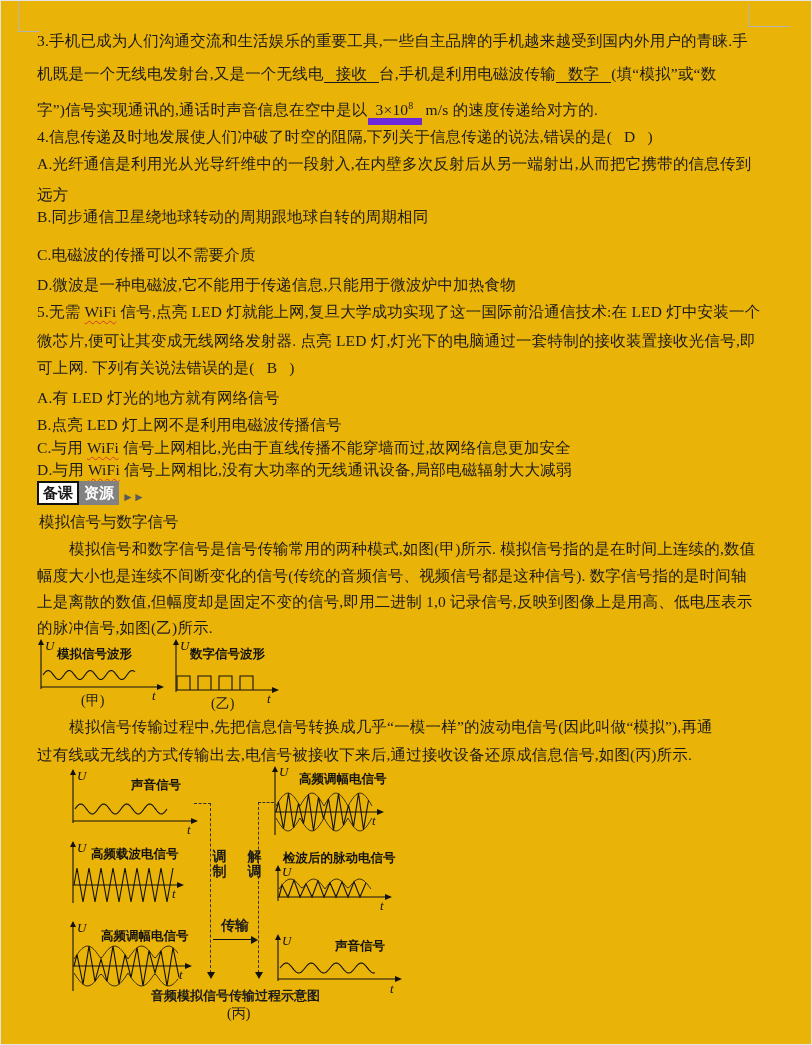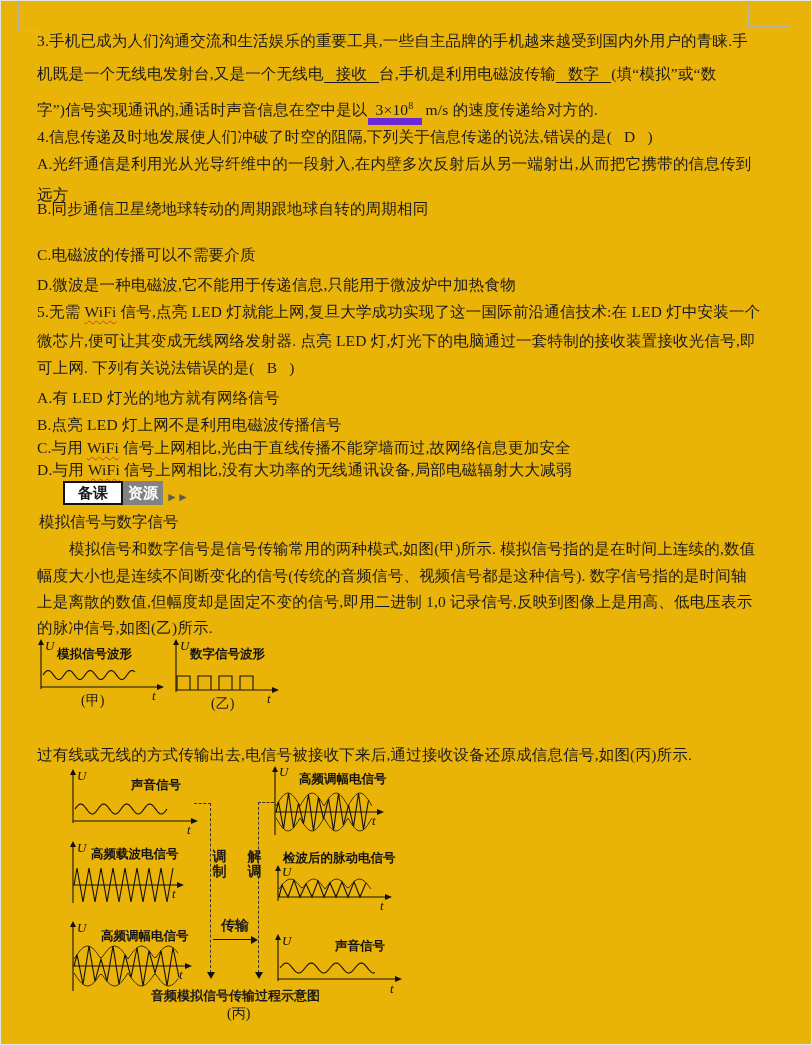--- a/index.html
+++ b/index.html
@@ -8,21 +8,21 @@
   .ln{position:absolute;left:36px;white-space:nowrap;font-size:15.5px;line-height:20px;letter-spacing:.2px;}
   .blank{border-bottom:1px solid #1a1a1a;padding:0 12px;}
   .blank-sm{border-bottom:7px solid #6d28d9;padding:0 8px;}
   sup{font-size:10px;}
   .wavy{margin:0 4px;text-decoration:underline wavy #cf3a30 1px;text-underline-offset:3px;}
   .ans{padding:0 12px;font-family:"Liberation Serif",serif;}
   .corner{position:absolute;border-left:1px solid #b4b4b4;border-bottom:1px solid #b4b4b4;}
   
   .badge{position:absolute;left:36px;top:480px;display:flex;align-items:stretch;height:24px;}
   .badge .bl{border:2px solid #111;background:#fff;font:bold 15px "Liberation Sans",sans-serif;
-             padding:1px 13px;display:flex;align-items:center;margin-left:26px;}
+             padding:1px 4px;display:flex;align-items:center;}
   .badge .br{background:#828282;color:#fff;font:bold 15px "Liberation Sans",sans-serif;
              padding:1px 5px;display:flex;align-items:center;text-align:right;}
   .badge .arr{color:#5a5a5a;font-size:12px;align-self:flex-end;margin-left:3px;letter-spacing:-1px;}
   .h-title{position:absolute;left:38px;top:511px;font-size:15.5px;white-space:nowrap;}
   
   .plot{position:absolute;}
   .cap{position:absolute;font-size:14px;white-space:nowrap;}
   .figlbl{font:bold 12.5px "Liberation Sans",sans-serif;fill:#111;}
   .axt{font:italic 13px "Liberation Serif",serif;fill:#111;}
   .ax{stroke:#111;stroke-width:1.1;}
@@ -55,21 +55,21 @@
   </div>
   <div class="ln" style="top:95px">
     <span>字”)信号实现通讯的,通话时声音信息在空中是以</span><span class="blank-sm"><span>3×10</span><sup>8</sup></span>&nbsp;<span>m/s</span>&nbsp;<span>的速度传递给对方的.</span>
   </div>
 
   <div class="ln" style="top:126px">
     <span>4.信息传递及时地发展使人们冲破了时空的阻隔,下列关于信息传递的说法,错误的是(</span><span class="ans">D</span><span>)</span>
   </div>
   <div class="ln" style="top:153px">A.光纤通信是利用光从光导纤维中的一段射入,在内壁多次反射后从另一端射出,从而把它携带的信息传到</div>
   <div class="ln" style="top:184px">远方</div>
-  <div class="ln" style="top:198px">B.同步通信卫星绕地球转动的周期跟地球自转的周期相同</div>
+  <div class="ln" style="top:206px">B.同步通信卫星绕地球转动的周期跟地球自转的周期相同</div>
   <div class="ln" style="top:244px">C.电磁波的传播可以不需要介质</div>
   <div class="ln" style="top:274px">D.微波是一种电磁波,它不能用于传递信息,只能用于微波炉中加热食物</div>
 
   <div class="ln" style="top:301px">
     <span>5.无需</span><span class="wavy">WiFi</span><span>信号,点亮 LED 灯就能上网,复旦大学成功实现了这一国际前沿通信技术:在 LED 灯中安装一个</span>
   </div>
   <div class="ln" style="top:330px">微芯片,便可让其变成无线网络发射器. 点亮 LED 灯,灯光下的电脑通过一套特制的接收装置接收光信号,即</div>
   <div class="ln" style="top:357px">
     <span>可上网. 下列有关说法错误的是(</span><span class="ans">B</span><span>)</span>
   </div>
@@ -111,20 +111,21 @@
     <polygon class="ah" points="7,8 10,2 13,8"></polygon>
     <text class="axt" x="14" y="13">U</text>
     <text class="figlbl" x="24" y="21">数字信号波形</text>
     <path class="wv" d="M11,53L11,39L24,39L24,53M32,53L32,39L45,39L45,53M53,53L53,39L66,39L66,53M74,53L74,39L87,39L87,53"></path>
     <line class="ax" x1="10" y1="53" x2="108" y2="53"></line>
     <polygon class="ah" points="106,50 113,53 106,56"></polygon>
     <text class="axt" x="101" y="66">t</text>
   </svg>
   <div class="cap" style="left:210px;top:694px">(乙)</div>
 
+  <div class="ln" style="top:716px;left:68px">模拟信号传输过程中,先把信息信号转换成几乎“一模一样”的波动电信号(因此叫做“模拟”),再通</div>
   <div class="ln" style="top:744px">过有线或无线的方式传输出去,电信号被接收下来后,通过接收设备还原成信息信号,如图(丙)所示.</div>
 
   <svg class="plot" style="left:60px;top:766px" width="150" height="72" viewBox="0 0 150 72">
     <line class="ax" x1="12" y1="5" x2="12" y2="56"></line>
     <polygon class="ah" points="9,8 12,2 15,8"></polygon>
     <text class="axt" x="16" y="13">U</text>
     <text class="figlbl" x="70" y="22">声音信号</text>
     <path class="wv" d="M14,42L14,42.00L15,40.65L16,39.40L17,38.35L18,37.56L19,37.10L20,37.01L21,37.29L22,37.92L23,38.84L24,40.01L25,41.32L26,42.68L27,43.99L28,45.16L29,46.08L30,46.71L31,46.99L32,46.90L33,46.44L34,45.65L35,44.60L36,43.35L37,42.00L38,40.65L39,39.40L40,38.35L41,37.56L42,37.10L43,37.01L44,37.29L45,37.92L46,38.84L47,40.01L48,41.32L49,42.68L50,43.99L51,45.16L52,46.08L53,46.71L54,46.99L55,46.90L56,46.44L57,45.65L58,44.60L59,43.35L60,42.00L61,40.65L62,39.40L63,38.35L64,37.56L65,37.10L66,37.01L67,37.29L68,37.92L69,38.84L70,40.01L71,41.32L72,42.68L73,43.99L74,45.16L75,46.08L76,46.71L77,46.99L78,46.90L79,46.44L80,45.65L81,44.60L82,43.35L83,42.00L84,40.65L85,39.40L86,38.35L87,37.56L88,37.10L89,37.01L90,37.29L91,37.92L92,38.84L93,40.01L94,41.32L95,42.68L96,43.99L97,45.16L98,46.08L99,46.71L100,46.99L101,46.90L102,46.44L103,45.65L104,44.60L105,43.35L106,42.00"></path>
     <line class="ax" x1="12" y1="54" x2="132" y2="54"></line>
     <polygon class="ah" points="130,51 137,54 130,57"></polygon>

